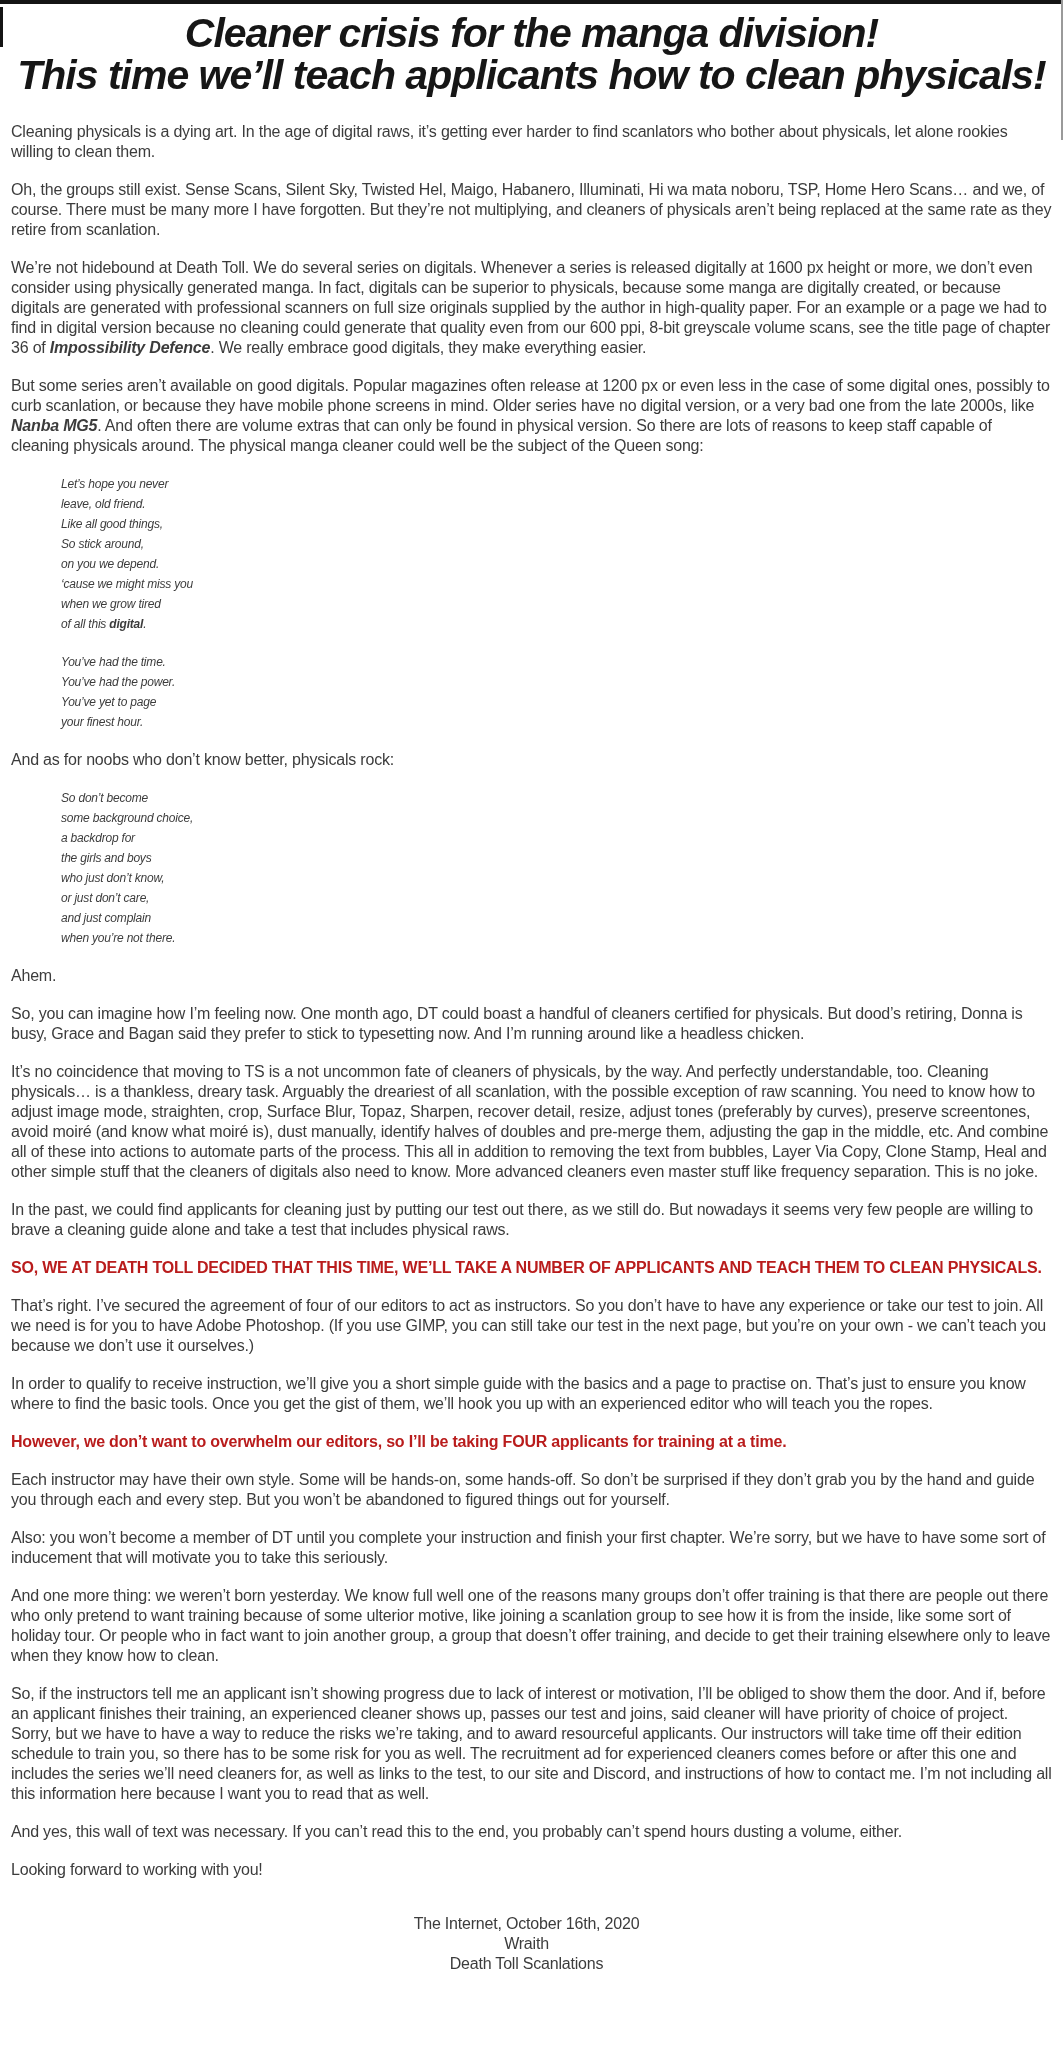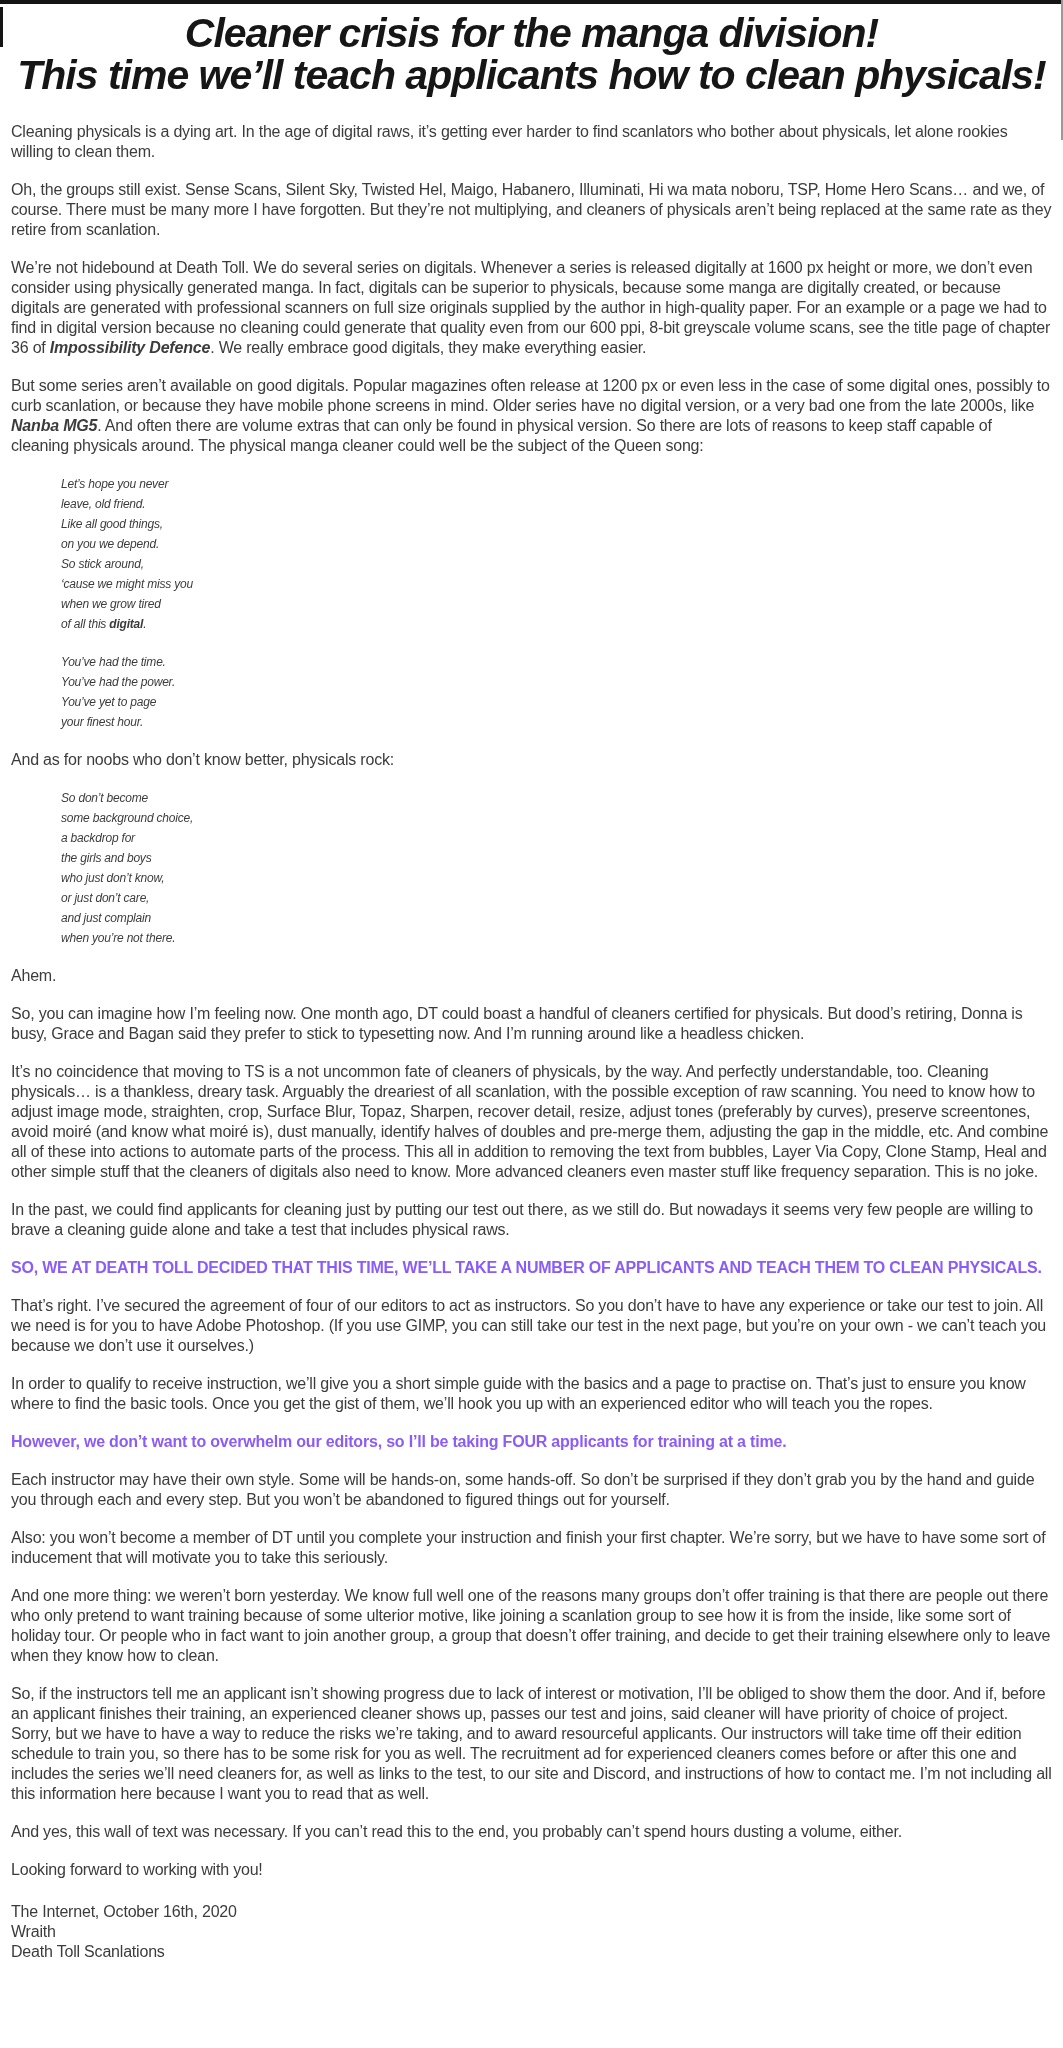--- a/index.html
+++ b/index.html
@@ -26,35 +26,35 @@
     letter-spacing: -1px;
     color: #161616;
   }
   .body-text { margin-top: 26px; }
   .para {
     font-size: 16px;
     line-height: 20px;
     letter-spacing: -0.2px;
     margin: 18px 0;
   }
-  .para.bold { font-weight: bold; color: #8b5cf6; }
+  .para.bold { font-weight: bold; color: #b91c1c; }
   .quote {
     font-size: 12px;
     line-height: 20px;
     letter-spacing: -0.2px;
     margin: 18px 0 18px 50px;
     font-style: italic;
   }
   .qline { display: block; }
   .bi { font-weight: bold; font-style: italic; }
   .b { font-weight: bold; }
   .signature {
-    margin-top: 22px;
+    margin-top: 34px;
     padding-right: 10px;
-    text-align: left;
+    text-align: center;
     font-size: 16px;
     line-height: 20px;
     letter-spacing: -0.2px;
   }
   .sig-line { display: block; }
 </style>
 </head>
 <body>
 
 <div id="artifact-top" class="artifact"></div>
@@ -75,22 +75,22 @@
     <p class="para">Oh, the groups still exist. Sense Scans, Silent Sky, Twisted Hel, Maigo, Habanero, Illuminati, Hi wa mata noboru, TSP, Home Hero Scans… and we, of course. There must be many more I have forgotten. But they’re not multiplying, and cleaners of physicals aren’t being replaced at the same rate as they retire from scanlation.</p>
 
     <p class="para"><span>We’re not hidebound at Death Toll. We do several series on digitals. Whenever a series is released digitally at 1600 px height or more, we don’t even consider using physically generated manga. In fact, digitals can be superior to physicals, because some manga are digitally created, or because digitals are generated with professional scanners on full size originals supplied by the author in high-quality paper. For an example or a page we had to find in digital version because no cleaning could generate that quality even from our 600 ppi, 8-bit greyscale volume scans, see the title page of chapter 36 of </span><span class="bi">Impossibility Defence</span><span>. We really embrace good digitals, they make everything easier.</span></p>
 
     <p class="para"><span>But some series aren’t available on good digitals. Popular magazines often release at 1200 px or even less in the case of some digital ones, possibly to curb scanlation, or because they have mobile phone screens in mind. Older series have no digital version, or a very bad one from the late 2000s, like </span><span class="bi">Nanba MG5</span><span>. And often there are volume extras that can only be found in physical version. So there are lots of reasons to keep staff capable of cleaning physicals around. The physical manga cleaner could well be the subject of the Queen song:</span></p>
 
     <div class="quote">
       <span class="qline">Let’s hope you never</span>
       <span class="qline">leave, old friend.</span>
       <span class="qline">Like all good things,</span>
+      <span class="qline">So stick around,</span>
       <span class="qline">on you we depend.</span>
-      <span class="qline">So stick around,</span>
       <span class="qline">‘cause we might miss you</span>
       <span class="qline">when we grow tired</span>
       <span class="qline"><span>of all this </span><span class="b">digital</span><span>.</span></span>
     </div>
 
     <div class="quote">
       <span class="qline">You’ve had the time.</span>
       <span class="qline">You’ve had the power.</span>
       <span class="qline">You’ve yet to page</span>
       <span class="qline">your finest hour.</span>

